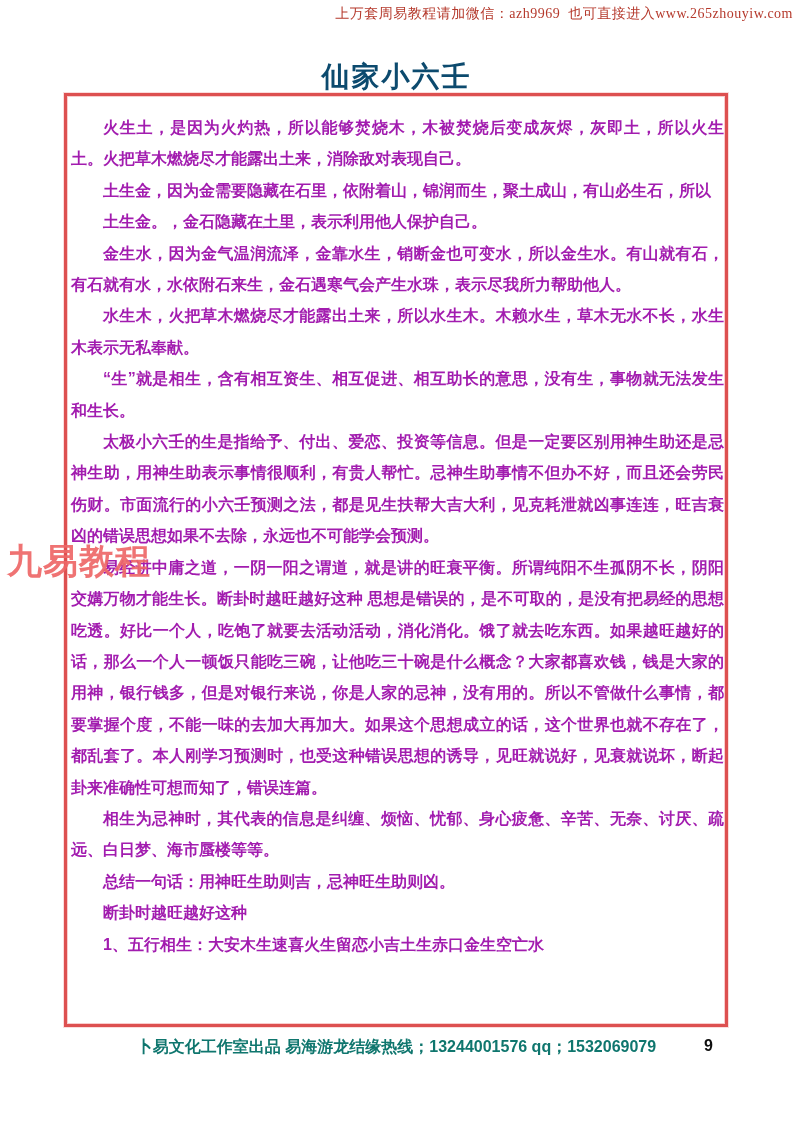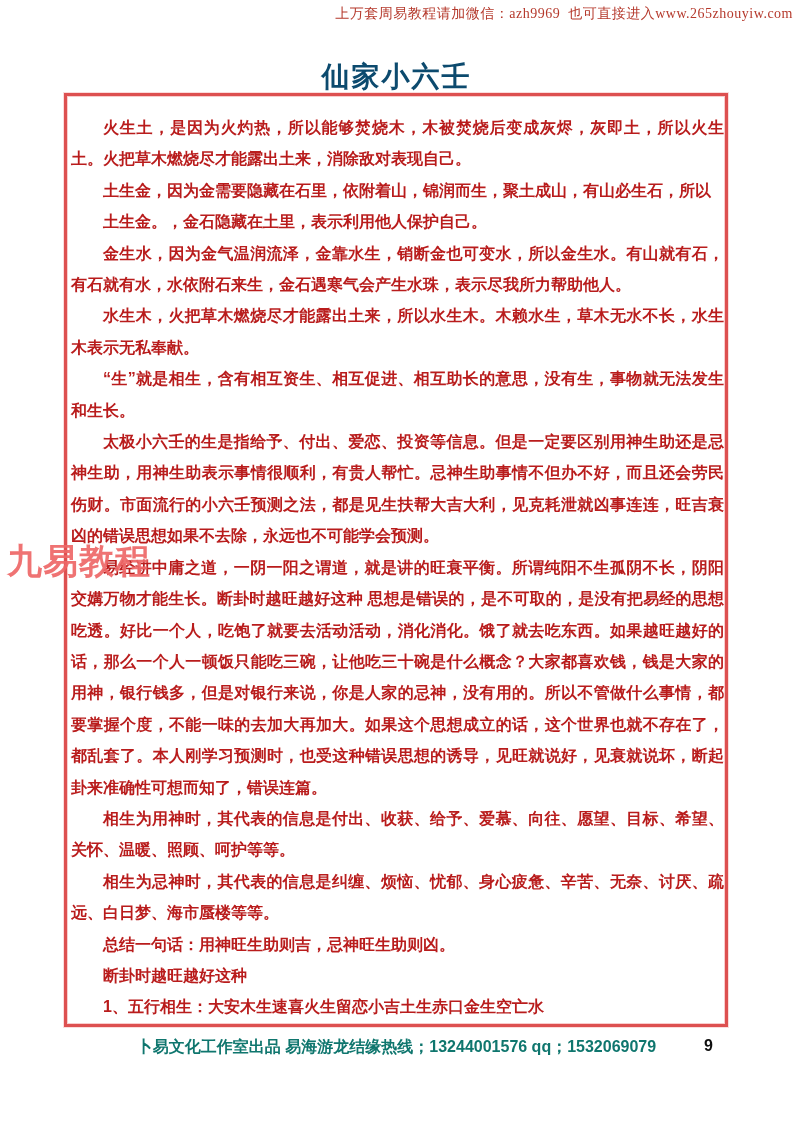--- a/index.html
+++ b/index.html
@@ -45,21 +45,21 @@
     box-shadow: inset 0 0 0 1px rgba(246, 178, 178, 0.65), 0 0 0 1px rgba(246, 178, 178, 0.45);
     padding: 16px 1px 0 4px;
     overflow: hidden;
   }
   .para {
     margin: 0;
     text-indent: 32px;
     font-size: 16px;
     line-height: 31.4px;
     font-weight: bold;
-    color: #b91c1c;
+    color: #a21caf;
     text-align: justify;
     white-space: pre-wrap;
     word-break: break-all;
   }
   .watermark {
     position: absolute;
     left: 7px;
     top: 543px;
     font-size: 35px;
     line-height: 1;
@@ -101,21 +101,20 @@
   <div class="content-box">
     <div>
         <p class="para">火生土，是因为火灼热，所以能够焚烧木，木被焚烧后变成灰烬，灰即土，所以火生土。火把草木燃烧尽才能露出土来，消除敌对表现自己。</p>
         <p class="para">土生金，因为金需要隐藏在石里，依附着山，锦润而生，聚土成山，有山必生石，所以</p>
         <p class="para">土生金。，金石隐藏在土里，表示利用他人保护自己。</p>
         <p class="para">金生水，因为金气温润流泽，金靠水生，销断金也可变水，所以金生水。有山就有石，有石就有水，水依附石来生，金石遇寒气会产生水珠，表示尽我所力帮助他人。</p>
         <p class="para">水生木，火把草木燃烧尽才能露出土来，所以水生木。木赖水生，草木无水不长，水生木表示无私奉献。</p>
         <p class="para">“生”就是相生，含有相互资生、相互促进、相互助长的意思，没有生，事物就无法发生和生长。</p>
         <p class="para">太极小六壬的生是指给予、付出、爱恋、投资等信息。但是一定要区别用神生助还是忌神生助，用神生助表示事情很顺利，有贵人帮忙。忌神生助事情不但办不好，而且还会劳民伤财。市面流行的小六壬预测之法，都是见生扶帮大吉大利，见克耗泄就凶事连连，旺吉衰凶的错误思想如果不去除，永远也不可能学会预测。</p>
         <p class="para">易经讲中庸之道，一阴一阳之谓道，就是讲的旺衰平衡。所谓纯阳不生孤阴不长，阴阳交媾万物才能生长。断卦时越旺越好这种 思想是错误的，是不可取的，是没有把易经的思想吃透。好比一个人，吃饱了就要去活动活动，消化消化。饿了就去吃东西。如果越旺越好的话，那么一个人一顿饭只能吃三碗，让他吃三十碗是什么概念？大家都喜欢钱，钱是大家的用神，银行钱多，但是对银行来说，你是人家的忌神，没有用的。所以不管做什么事情，都要掌握个度，不能一味的去加大再加大。如果这个思想成立的话，这个世界也就不存在了，都乱套了。本人刚学习预测时，也受这种错误思想的诱导，见旺就说好，见衰就说坏，断起卦来准确性可想而知了，错误连篇。</p>
-        <p class="para">相生为用神时，其代表的信息是付出、收获、给予、爱慕、向往、愿望、目标、希望、关怀、温暖、照顾、呵护等等。</p>
         <p class="para">相生为忌神时，其代表的信息是纠缠、烦恼、忧郁、身心疲惫、辛苦、无奈、讨厌、疏远、白日梦、海市蜃楼等等。</p>
         <p class="para">总结一句话：用神旺生助则吉，忌神旺生助则凶。</p>
         <p class="para">断卦时越旺越好这种</p>
         <p class="para">1、五行相生：大安木生速喜火生留恋小吉土生赤口金生空亡水</p>
       </div>
   </div>
 
   <div class="watermark">九易教程</div>
 
   <div class="footer-line">卜易文化工作室出品 易海游龙结缘热线；13244001576 qq；1532069079</div>

